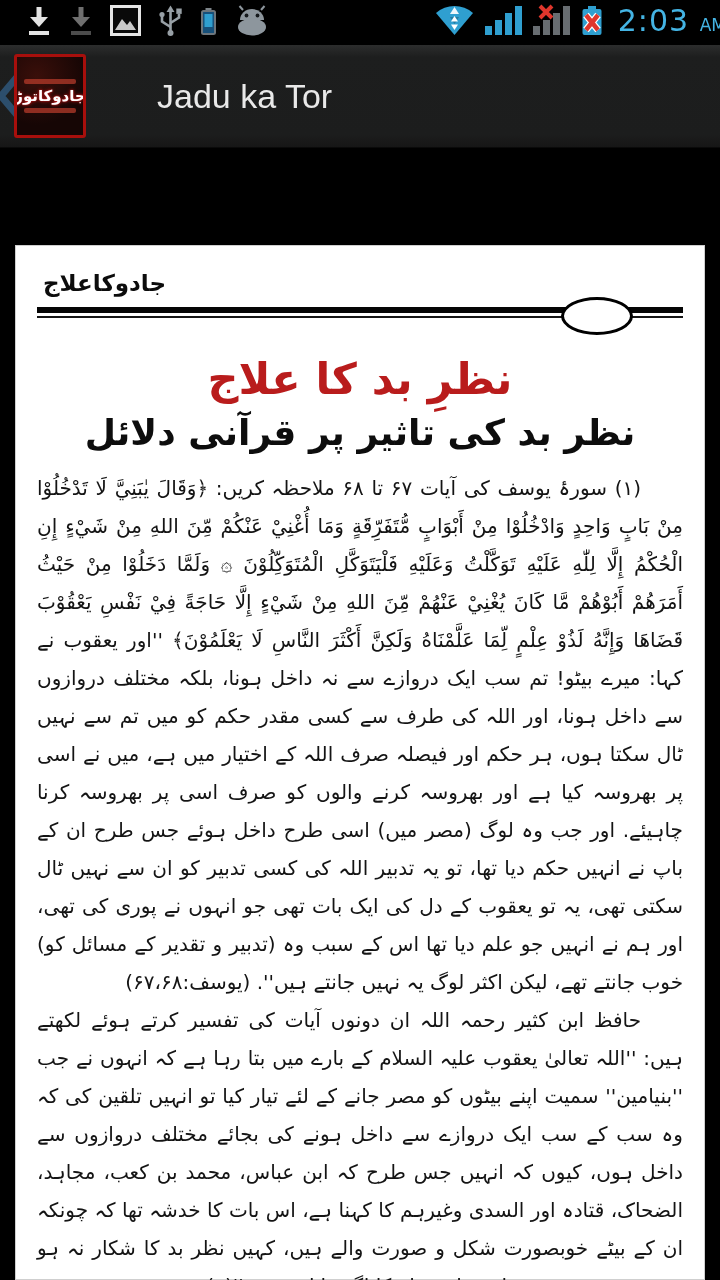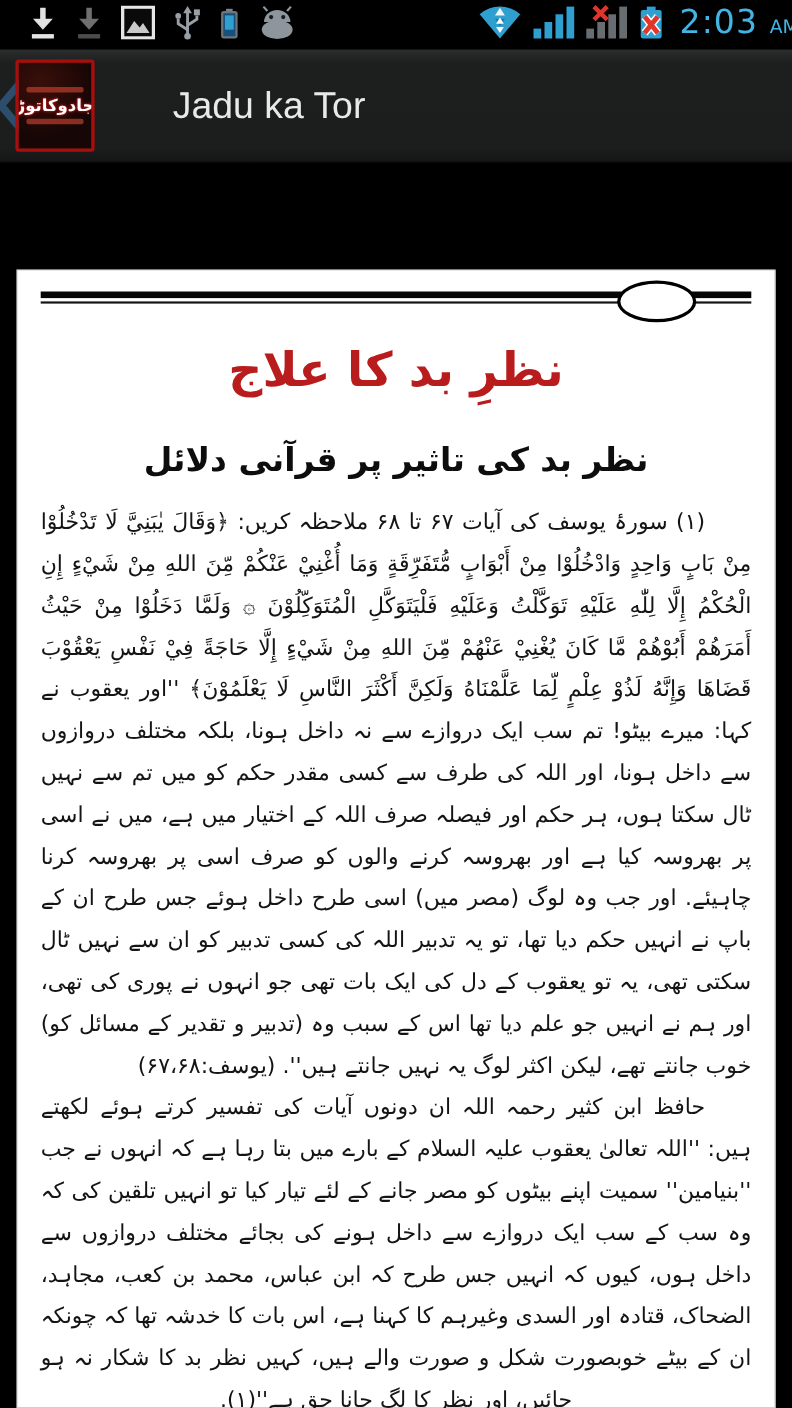--- a/index.html
+++ b/index.html
@@ -35,22 +35,22 @@
              box-shadow:0 0 0 1px #cfcfcf inset;}
   .running-head{direction:rtl;text-align:left;font-size:23px;font-weight:bold;color:#0c0c0c;
                 margin:2px 0 8px 6px;height:32px;line-height:32px;}
   .head-rule{position:relative;height:16px;margin:0 0 16px 0;}
   .head-rule .bar-thick{position:absolute;left:0;right:0;top:0;height:6px;background:#050505;}
   .head-rule .bar-thin{position:absolute;left:0;right:0;top:9px;height:2px;background:#151515;}
   .head-rule .oval{position:absolute;right:50px;top:-10px;width:66px;height:32px;background:#fff;
                    border:3px solid #000;border-radius:50%;z-index:2;}
   .page-title{direction:rtl;text-align:center;font-size:43px;font-weight:bold;color:#b91c1c;
               margin-top:26px;line-height:60px;}
-  .page-subtitle{direction:rtl;text-align:center;font-size:30px;font-weight:bold;color:#0d0d0d;
-                 margin-top:32px;line-height:40px;}
+  .page-subtitle{direction:rtl;text-align:center;font-size:36px;font-weight:bold;color:#0d0d0d;
+                 margin-top:4px;line-height:40px;}
   .body-text{direction:rtl;margin-top:16px;color:#141414;font-size:20px;line-height:38px;
              text-align:justify;}
   .body-text p{margin:0;text-indent:42px;}
   .body-text p.center-last{text-align-last:center;}
 </style>
 </head>
 <body>
 
 <div class="screen">
 
@@ -152,20 +152,21 @@
     </span>
     <div class="app-icon">
       <div class="tiny-line"></div>
       <div class="icon-title">جادوکاتوڑ</div>
       <div class="tiny-line"></div>
     </div>
     <div class="header-title">Jadu ka Tor</div>
   </div>
 
   <div class="book-page">
+    <div class="running-head">جادوکاعلاج</div>
     <div class="head-rule">
       <div class="bar-thick"></div>
       <div class="bar-thin"></div>
       <div class="oval"></div>
     </div>
     <div class="page-title">نظرِ بد کا علاج</div>
     <div class="page-subtitle">نظر بد کی تاثیر پر قرآنی دلائل</div>
     <div class="body-text">
       <p>(۱) سورۂ یوسف کی آیات ۶۷ تا ۶۸ ملاحظہ کریں: ﴿وَقَالَ يٰبَنِيَّ لَا تَدْخُلُوْا مِنْ بَابٍ وَاحِدٍ وَادْخُلُوْا مِنْ أَبْوَابٍ مُّتَفَرِّقَةٍ وَمَا أُغْنِيْ عَنْكُمْ مِّنَ اللهِ مِنْ شَيْءٍ إِنِ الْحُكْمُ إِلَّا لِلّٰهِ عَلَيْهِ تَوَكَّلْتُ وَعَلَيْهِ فَلْيَتَوَكَّلِ الْمُتَوَكِّلُوْنَ ۞ وَلَمَّا دَخَلُوْا مِنْ حَيْثُ أَمَرَهُمْ أَبُوْهُمْ مَّا كَانَ يُغْنِيْ عَنْهُمْ مِّنَ اللهِ مِنْ شَيْءٍ إِلَّا حَاجَةً فِيْ نَفْسِ يَعْقُوْبَ قَضَاهَا وَإِنَّهُ لَذُوْ عِلْمٍ لِّمَا عَلَّمْنَاهُ وَلَكِنَّ أَكْثَرَ النَّاسِ لَا يَعْلَمُوْنَ﴾ ''اور یعقوب نے کہا: میرے بیٹو! تم سب ایک دروازے سے نہ داخل ہونا، بلکہ مختلف دروازوں سے داخل ہونا، اور اللہ کی طرف سے کسی مقدر حکم کو میں تم سے نہیں ٹال سکتا ہوں، ہر حکم اور فیصلہ صرف اللہ کے اختیار میں ہے، میں نے اسی پر بھروسہ کیا ہے اور بھروسہ کرنے والوں کو صرف اسی پر بھروسہ کرنا چاہیئے. اور جب وہ لوگ (مصر میں) اسی طرح داخل ہوئے جس طرح ان کے باپ نے انہیں حکم دیا تھا، تو یہ تدبیر اللہ کی کسی تدبیر کو ان سے نہیں ٹال سکتی تھی، یہ تو یعقوب کے دل کی ایک بات تھی جو انہوں نے پوری کی تھی، اور ہم نے انہیں جو علم دیا تھا اس کے سبب وہ (تدبیر و تقدیر کے مسائل کو) خوب جانتے تھے، لیکن اکثر لوگ یہ نہیں جانتے ہیں''. (یوسف:۶۷،۶۸)</p>
       <p class="center-last">حافظ ابن کثیر رحمہ اللہ ان دونوں آیات کی تفسیر کرتے ہوئے لکھتے ہیں: ''اللہ تعالیٰ یعقوب علیہ السلام کے بارے میں بتا رہا ہے کہ انہوں نے جب ''بنیامین'' سمیت اپنے بیٹوں کو مصر جانے کے لئے تیار کیا تو انہیں تلقین کی کہ وہ سب کے سب ایک دروازے سے داخل ہونے کی بجائے مختلف دروازوں سے داخل ہوں، کیوں کہ انہیں جس طرح کہ ابن عباس، محمد بن کعب، مجاہد، الضحاک، قتادہ اور السدی وغیرہم کا کہنا ہے، اس بات کا خدشہ تھا کہ چونکہ ان کے بیٹے خوبصورت شکل و صورت والے ہیں، کہیں نظر بد کا شکار نہ ہو جائیں، اور نظر کا لگ جانا حق ہے''(۱).</p>

